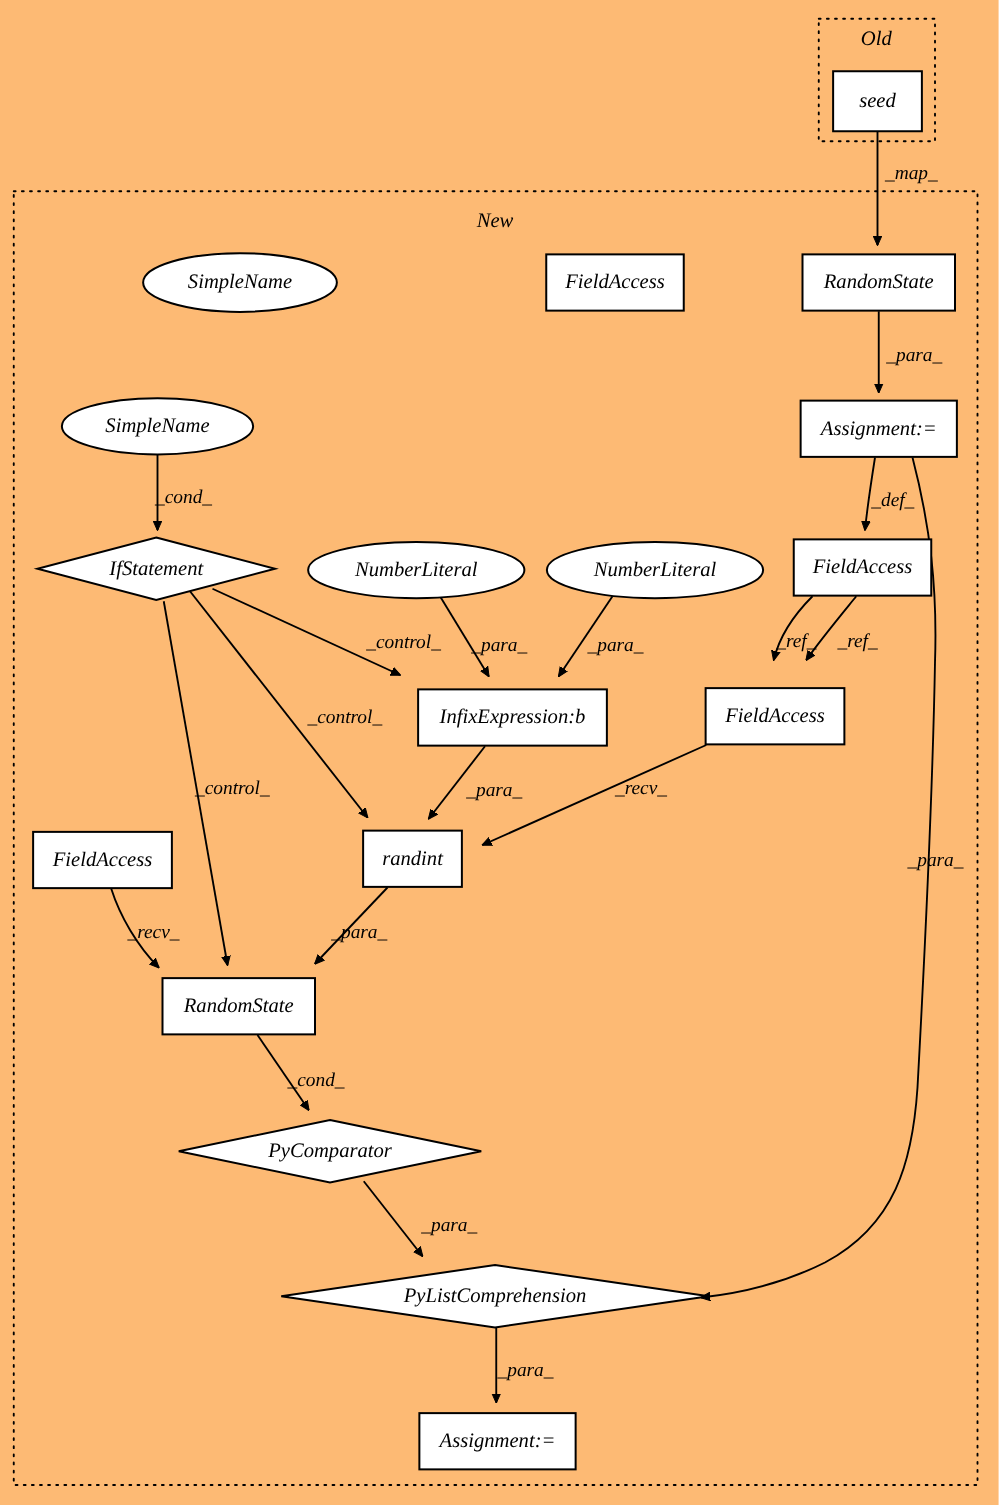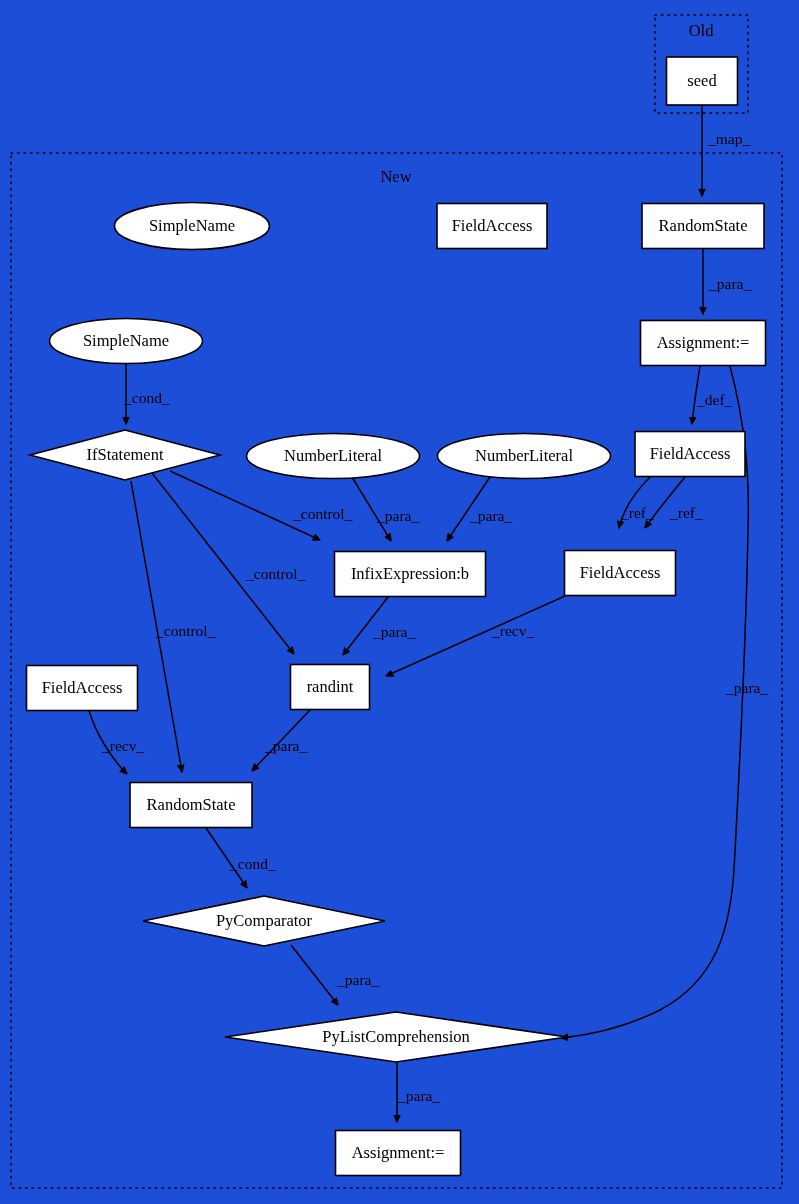--- a/index.html
+++ b/index.html
@@ -5,23 +5,24 @@
 <style>
   html, body {
     margin: 0;
     padding: 0;
     background: #ffffff;
   }
   #canvas-root {
     position: relative;
     width: 799px;
     height: 1204px;
-    background: #1d4ed8;
+    background: #fdba74;
     font-family: "Liberation Serif", "DejaVu Serif", serif;
     overflow: hidden;
+    font-style: italic;
   }
   #graph-svg {
     position: absolute;
     top: 0;
     left: 0;
     width: 799px;
     height: 1204px;
   }
   .node-shape {
     fill: #ffffff;

